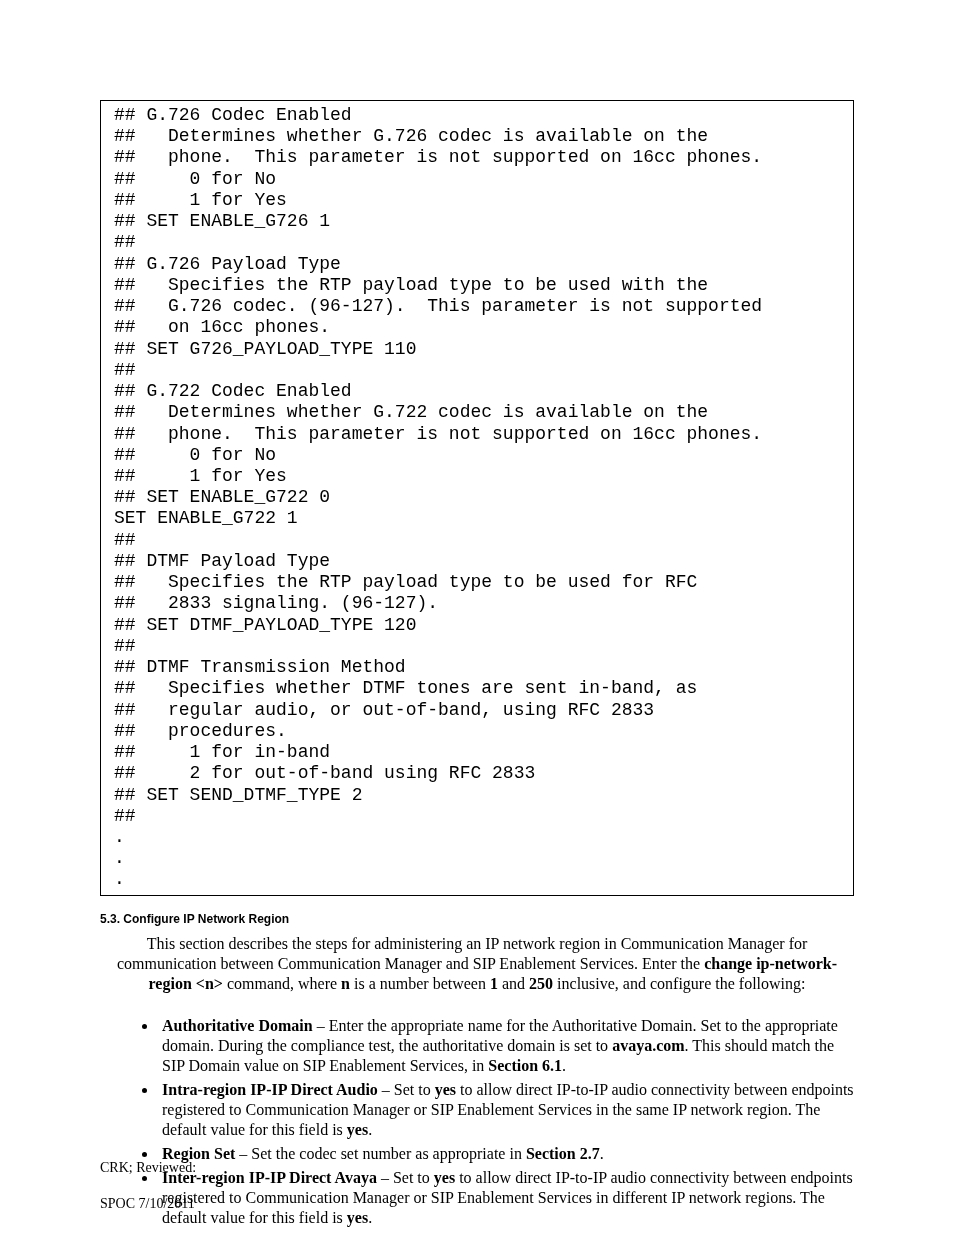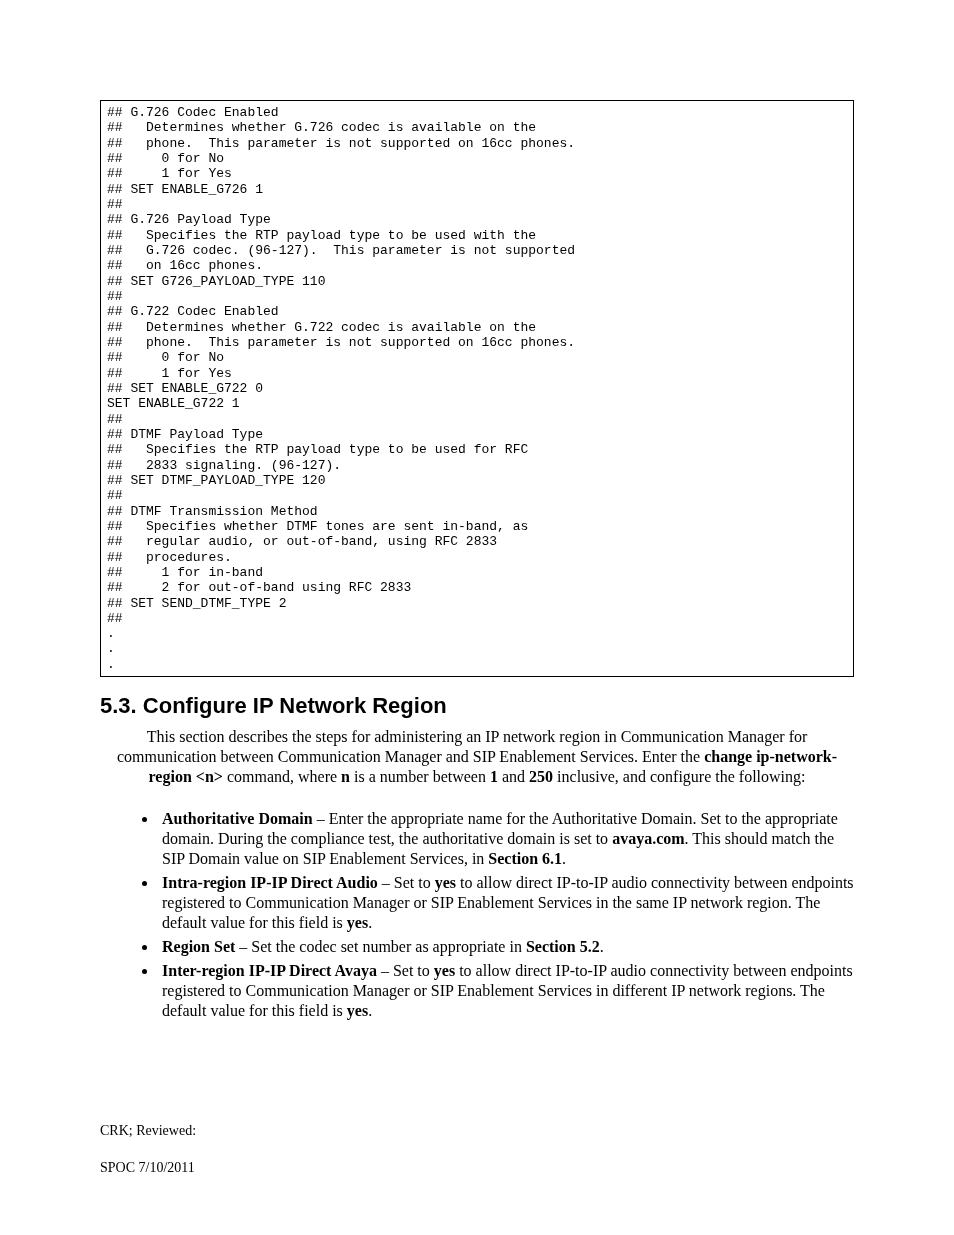--- a/index.html
+++ b/index.html
@@ -12,31 +12,31 @@
   }
   .page {
     width: 954px;
     min-height: 1235px;
     box-sizing: border-box;
     padding: 100px 100px 40px 100px;
     position: relative;
   }
   .code-box {
     border: 1px solid #000;
-    padding: 4px 6px;
+    padding: 4px 13px;
     font-family: "Courier New", Courier, monospace;
-    font-size: 13px;
+    font-size: 18px;
     line-height: 1.18;
     white-space: pre;
     margin-bottom: 16px;
   }
   h2.section-heading {
     font-family: Arial, Helvetica, sans-serif;
     font-weight: bold;
-    font-size: 22px;
+    font-size: 12px;
     margin: 16px 0 8px 0;
   }
   .para {
     margin: 0 0 6px 0;
     line-height: 1.25;
     text-align: center;
   }
   ul.bullets {
     margin: 22px 0 0 0;
     padding-left: 58px;
@@ -114,21 +114,21 @@
   </p>
 
   <ul class="bullets">
     <li>
       <b>Authoritative Domain</b><span> – Enter the appropriate name for the Authoritative Domain.  Set to the appropriate domain.  During the compliance test, the authoritative domain is set to </span><b>avaya.com</b><span>. This should match the SIP Domain value on SIP Enablement Services, in </span><b>Section 6.1</b><span>.</span>
     </li>
     <li>
       <b>Intra-region IP-IP Direct Audio</b><span> – Set to </span><b>yes</b><span> to allow direct IP-to-IP audio connectivity between endpoints registered to Communication Manager or SIP Enablement Services in the same IP network region. The default value for this field is </span><b>yes</b><span>.</span>
     </li>
     <li>
-      <b>Region Set</b><span> – Set the codec set number as appropriate in </span><b>Section 5.2</b><span>.</span>
+      <b>Region Set</b><span> – Set the codec set number as appropriate in </span><b>Section 2.7</b><span>.</span>
     </li>
     <li>
       <b>Inter-region IP-IP Direct Avaya</b><span> – Set to </span><b>yes</b><span> to allow direct IP-to-IP audio connectivity between endpoints registered to Communication Manager or SIP Enablement Services in different IP network regions.  The default value for this field is </span><b>yes</b><span>.</span>
     </li>
   </ul>
 
   <div class="footer">
     <div class="footer-col">
       <div>CRK; Reviewed:</div>
       <div>SPOC 7/10/2011</div>

